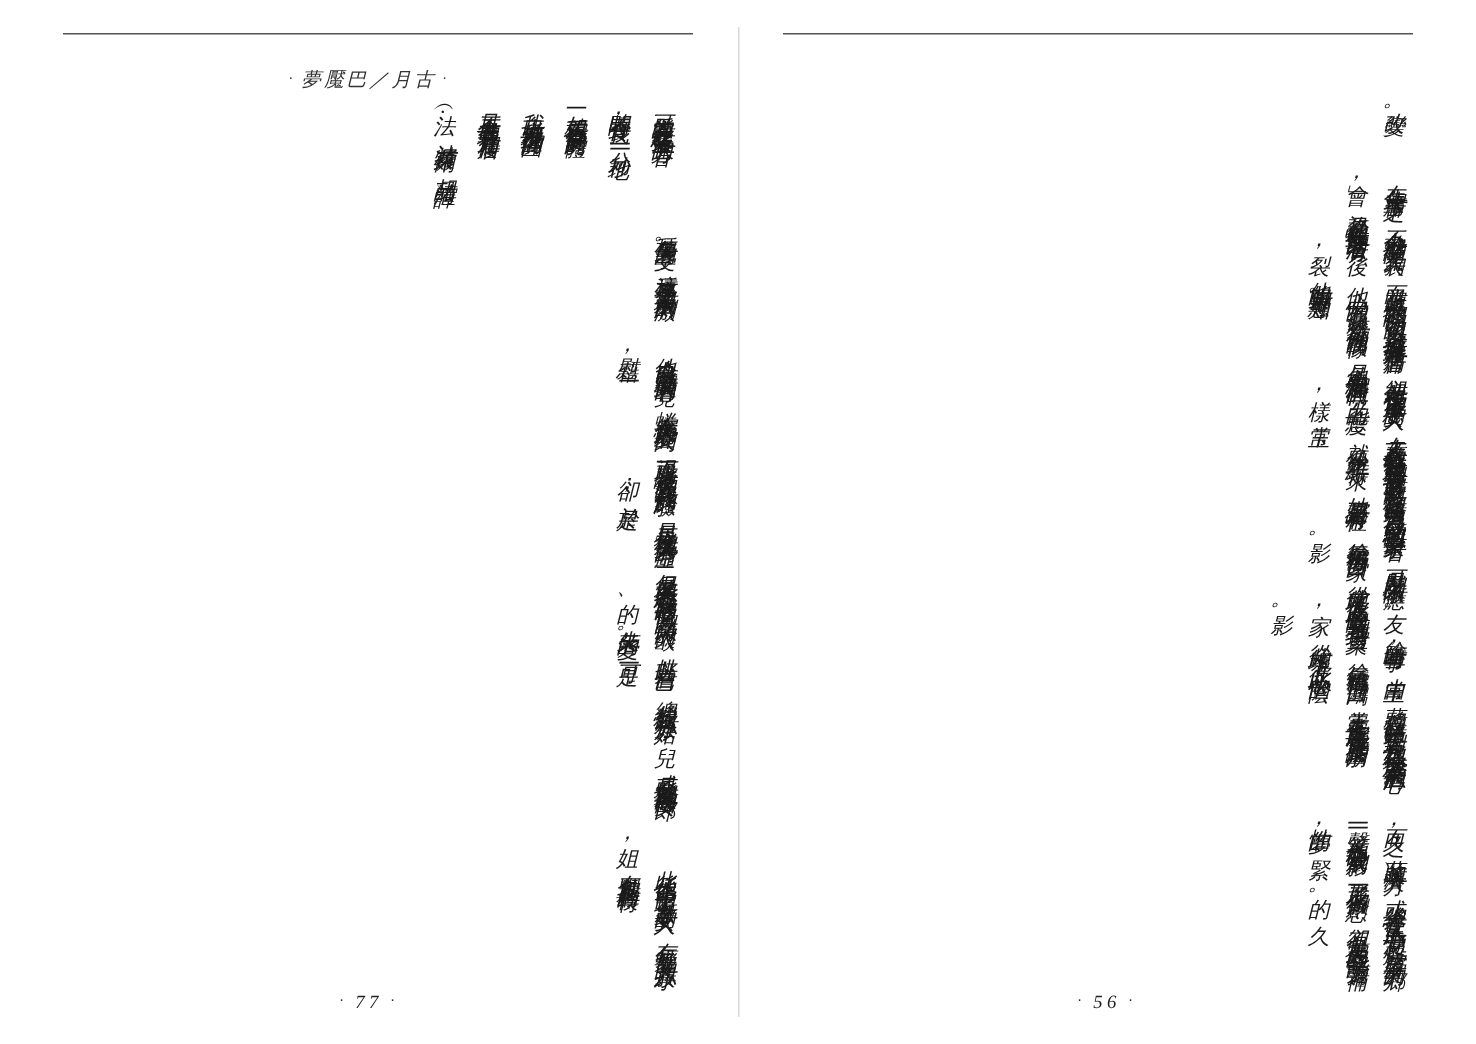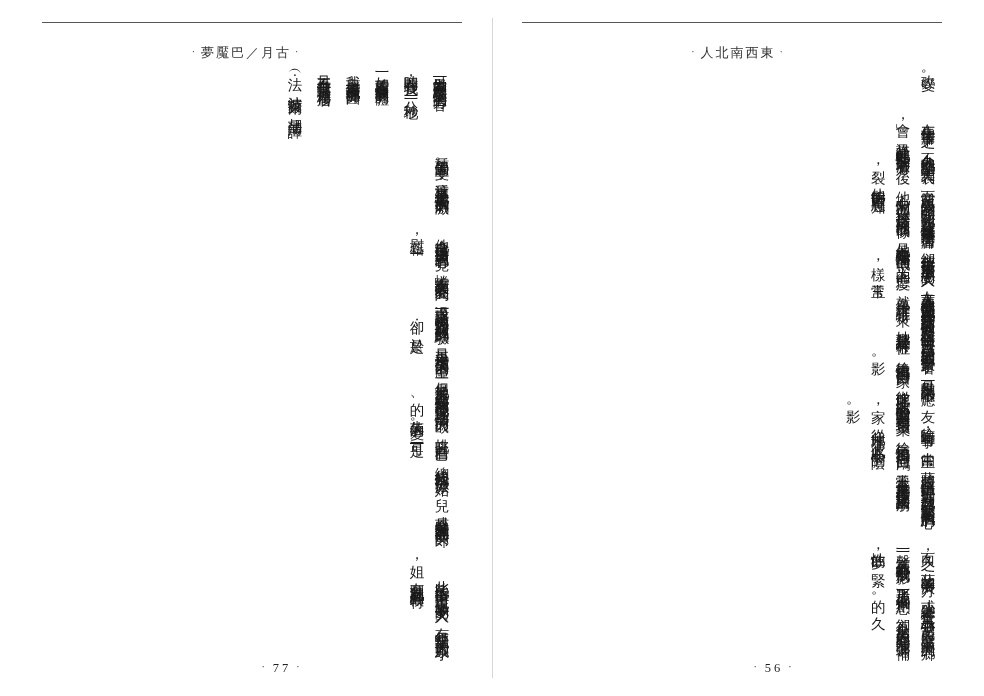--- a/index.html
+++ b/index.html
@@ -12,20 +12,21 @@
     height: 696px;
     font-family: "Liberation Serif", "DejaVu Serif", serif;
     color: #1a1a1a;
     overflow: hidden;
   }
   .spread {
     position: relative;
     width: 790px;
     height: 696px;
     box-sizing: border-box;
+    font-style: italic;
   }
   .gutter {
     position: absolute;
     left: 492px;
     top: 18px;
     width: 1px;
     height: 660px;
     background: #d8d8d8;
   }
   .page {
@@ -98,21 +99,20 @@
 
   
   .folio {
     position: absolute;
     bottom: 20px;
     width: 100%;
     text-align: center;
     font-size: 12.5px;
     letter-spacing: 3px;
     color: #222;
-    margin-left: 36px;
   }
   .folio .dot { font-size: 10px; vertical-align: 2px; padding: 0 5px; }
 </style>
 </head>
 <body>
 
 <div class="spread">
 
   <div class="gutter"></div>
 
@@ -139,23 +139,20 @@
       <p class="col para indent">此後他生命中出現了無數的女人；有年輕貌美的貴族小姐，有豐乳肥臀的模特</p>
     </div>
 
     <div class="folio">
       <span class="dot">·</span><span>77</span><span class="dot">·</span>
     </div>
   </div>
 
   <div class="page page-right">
     <div class="rule"></div>
-    <div class="header">
-      <span class="dot">·</span><span>人北南西東</span><span class="dot">·</span>
-    </div>
 
     <div class="body-text">
       <p class="col para">改變。</p>
       <p class="col para">在失望痛苦之下，不久他就離開了「天狗會」，許是從此他對女性的看法有了</p>
       <p class="col para">表。而當蔣與張的關係明朗化之後，他心中的偶像猝然碎裂，他的失望可想可知。</p>
       <p class="col para">對這分感情雖然矛盾痛苦，卻把蔣視作可望不可卽的偶像，是他心中純潔溫情的代</p>
       <p class="col para">服慾的女人。女人天稟的敏感性使她感覺到常玉的態度，就像少年維特一樣，常玉</p>
       <p class="col para">依蔣碧薇的性格及在回憶錄中曾為自己締約的風姿自豪看來，她該是屬於有征</p>
       <p class="col para">了，可是賊鬥久敵不應，徐氣憤得獨自回家，從此埋下了彼此心中的陰影。</p>
       <p class="col para">友。徐臨時有事，由常玉與蔣到菜場買菜。徐氣憤得獨自回家，從此埋下了彼此心中的陰影。</p>

